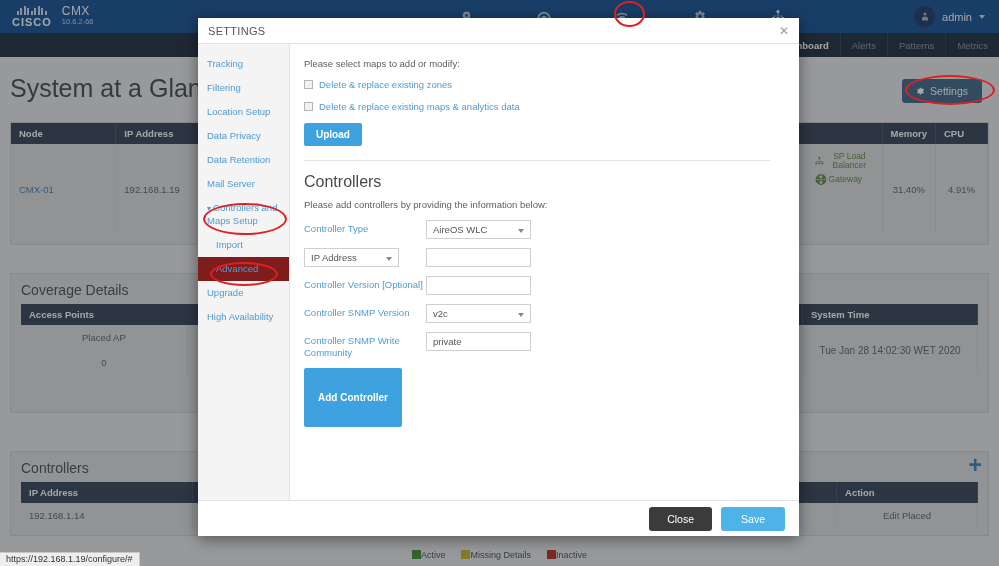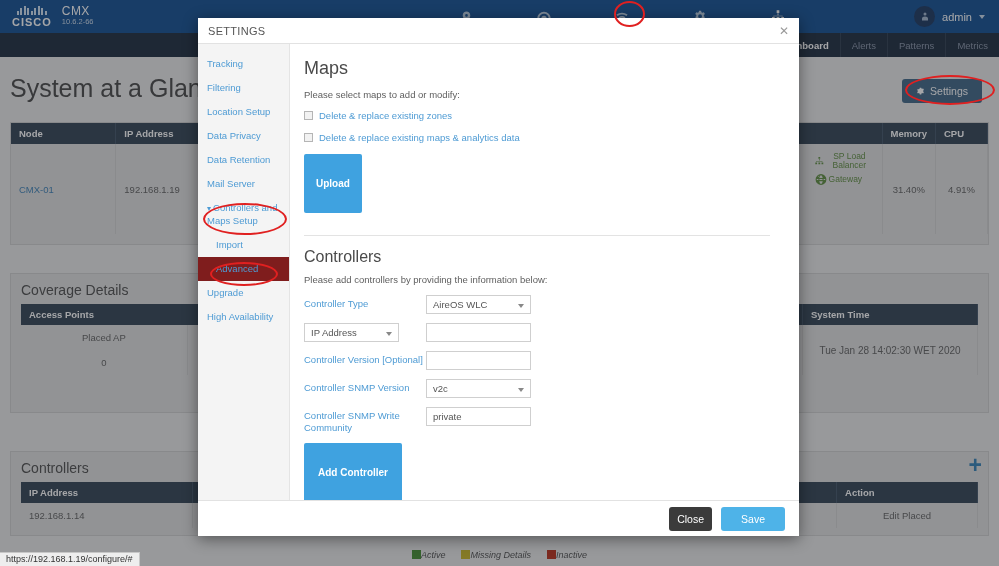--- a/index.html
+++ b/index.html
@@ -109,21 +109,21 @@
 
   .plus-btn {
     position:absolute; right:17px; top:457px; color:#2f7fb5;
     font-size:23px; line-height:16px; font-weight:bold;
   }
 
   .legend {
     position:absolute; left:0; bottom:6px; width:999px;
     display:flex; align-items:center; justify-content:center; gap:16px;
   }
-  .legend-item { display:flex; font-size:9px; color:#4a4a4a;font-style:italic; }
+  .legend-item { display:flex; font-size:9px; color:#4a4a4a; }
   .legend-sw { width:9px; height:9px; display:block; }
 
   .statusbar {
     position:absolute; left:0; bottom:0; height:14px;
     background:#eeeeee; border:1px solid #c7c7c7; border-left:none; border-bottom:none;
     font-size:9px; color:#333; padding:1px 6px; z-index:40;
   }
 
   
   #dimmer { position:absolute; inset:0; background:rgba(40,44,48,.42); z-index:20; }
@@ -167,21 +167,21 @@
   .btn-blue {
     background:#3fa2e0; color:#fff; font-size:10px; font-weight:bold;
     border:none; padding:0 12px; height:20px; display:flex; align-items:center;
     justify-content:center; border-radius:2px;
   }
   .chk-row { display:flex; align-items:center; gap:6px; margin-bottom:11px; }
   .chk { width:9px;height:9px;border:1px solid #b5b5b5; background:#f2f2f2; display:block; }
   .chk-lbl { font-size:9.5px; color:#4e9bd4; }
   .btn-upload {
     background:#3fa2e0; color:#fff; font-size:10px; font-weight:bold;
-    padding:24px 12px; border-radius:2px; display:inline-block; margin-bottom:22px;
+    padding:6px 12px; border-radius:2px; display:inline-block; margin-bottom:14px;
   }
   .divider { height:1px; background:#e3e3e3; margin:0 0 12px 0; width:466px; }
 
   .form-row { display:flex; align-items:flex-start; margin-bottom:9px; }
   .form-lbl { width:122px; font-size:9.5px; color:#4e9bd4; line-height:12px; padding-top:3px; }
   .select, .textin {
     width:105px; height:19px; border:1px solid #cfcfcf; background:#fff;
     font-size:9.5px; color:#555; display:flex; align-items:center; padding:0 6px;
     position:relative;
   }
@@ -195,21 +195,21 @@
     background:#3fa2e0; color:#fff; font-size:10px; font-weight:bold;
     padding:24px 14px; border-radius:2px; display:inline-block; 
   }
 
   .modal-foot {
     height:36px; flex:0 0 auto; border-top:1px solid #e2e2e2;
     display:flex; align-items:center; justify-content:flex-end; gap:9px; padding-right:14px;
     background:#fff;
   }
   .btn-close {
-    background:#3b3b3b; color:#fff; font-size:10.5px; padding:6px 8px; border-radius:3px;
+    background:#3b3b3b; color:#fff; font-size:10.5px; padding:6px 18px; border-radius:3px;
   }
   .btn-save {
     background:#4eb3e8; color:#fff; font-size:10.5px; padding:6px 20px; border-radius:3px;
   }
 </style>
 </head>
 <body>
 
 <div id="page-bg">
 
@@ -415,21 +415,20 @@
       <div class="side-item">
         <span class="side-chevron">▾</span><span>Controllers and Maps Setup</span>
       </div>
       <div class="side-item sub">Import</div>
       <div class="side-item sub selected">Advanced</div>
       <div class="side-item">Upgrade</div>
       <div class="side-item">High Availability</div>
     </div>
 
     <div class="modal-main">
-      <h2 class="h-maps">Maps</h2>
       <div class="subtext">Please select maps to add or modify:</div>
 
 
       <div class="chk-row">
         <i class="chk"></i>
         <span class="chk-lbl">Delete &amp; replace existing zones</span>
       </div>
       <div class="chk-row">
         <i class="chk"></i>
         <span class="chk-lbl">Delete &amp; replace existing maps &amp; analytics data</span>

